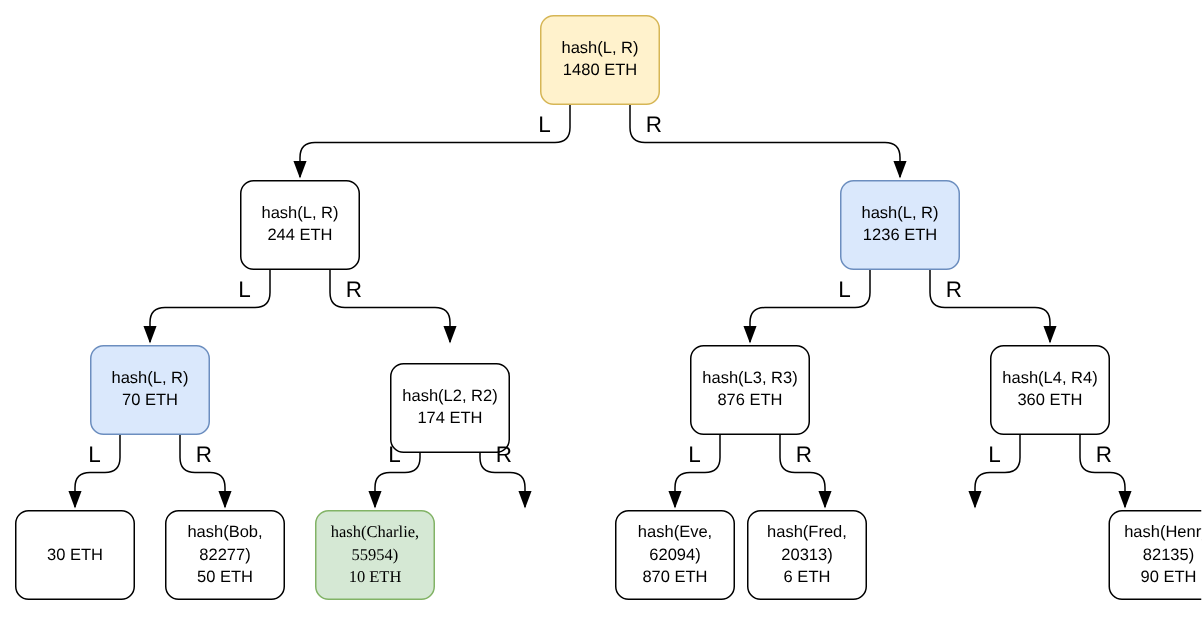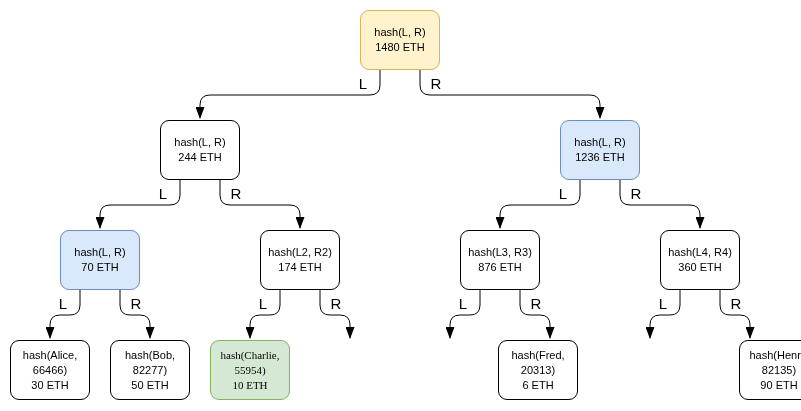--- a/index.html
+++ b/index.html
@@ -91,44 +91,47 @@
   </div>
   <div class="node blue" style="left:560px;top:120px">
     <span class="hash">hash(L, R)</span>
     <span class="amount">1236 ETH</span>
   </div>
 
   <div class="node blue" style="left:60px;top:230px">
     <span class="hash">hash(L, R)</span>
     <span class="amount">70 ETH</span>
   </div>
-  <div class="node" style="left:260px;top:230px">
+  <div class="node" style="left:260px;top:242px">
     <span class="hash">hash(L2, R2)</span>
     <span class="amount">174 ETH</span>
   </div>
   <div class="node" style="left:460px;top:230px">
     <span class="hash">hash(L3, R3)</span>
     <span class="amount">876 ETH</span>
   </div>
   <div class="node" style="left:660px;top:230px">
     <span class="hash">hash(L4, R4)</span>
     <span class="amount">360 ETH</span>
   </div>
 
   <div class="node" style="left:10px;top:340px">
-    <span class="hash">hash(Alice, 66466)</span>
     <span class="amount">30 ETH</span>
   </div>
   <div class="node" style="left:110px;top:340px">
     <span class="hash">hash(Bob, 82277)</span>
     <span class="amount">50 ETH</span>
   </div>
   <div class="node green" style="left:210px;top:340px">
     <span class="hash">hash(Charlie, 55954)</span>
     <span class="amount">10 ETH</span>
+  </div>
+  <div class="node" style="left:410px;top:340px">
+    <span class="hash">hash(Eve, 62094)</span>
+    <span class="amount">870 ETH</span>
   </div>
   <div class="node" style="left:498px;top:340px">
     <span class="hash">hash(Fred, 20313)</span>
     <span class="amount">6 ETH</span>
   </div>
   <div class="node" style="left:739px;top:340px">
     <span class="hash">hash(Henry, 82135)</span>
     <span class="amount">90 ETH</span>
   </div>
 

